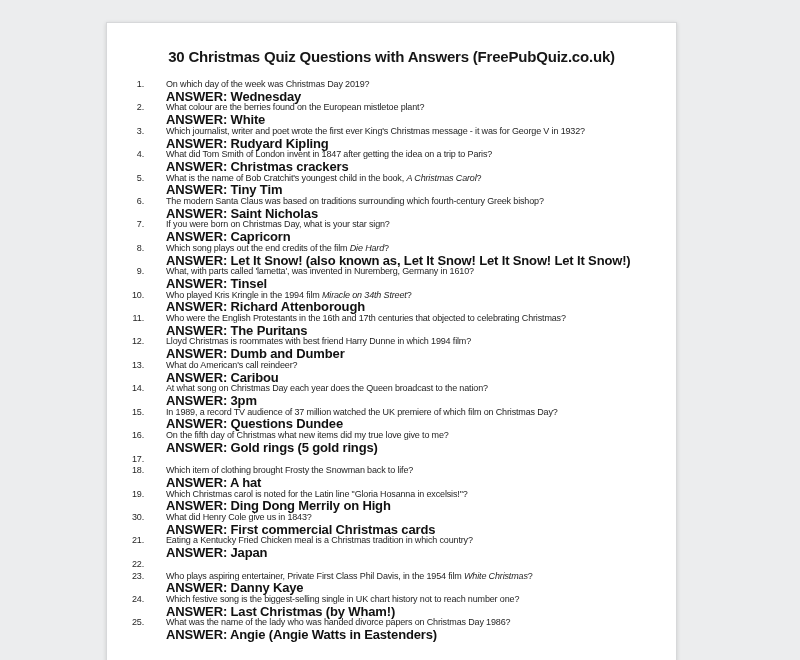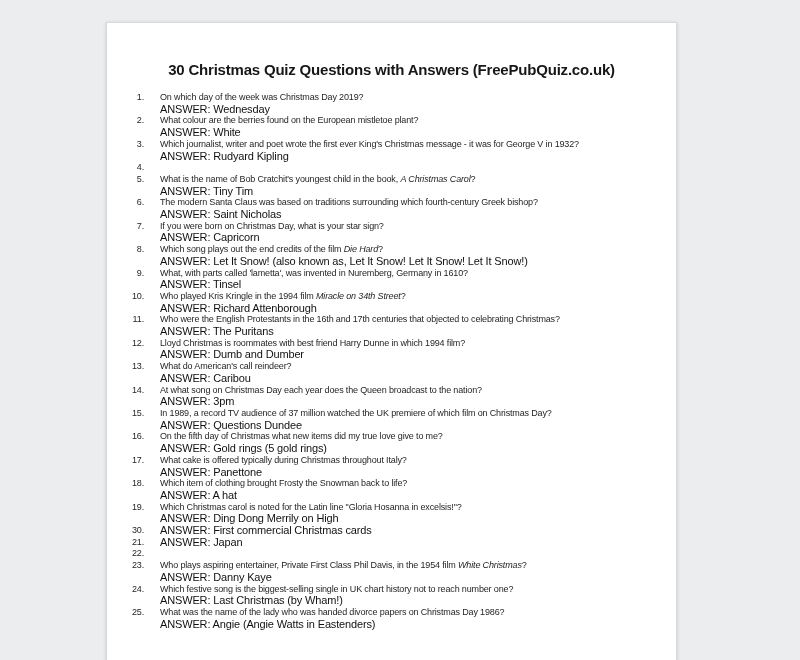--- a/index.html
+++ b/index.html
@@ -33,57 +33,56 @@
     overflow: hidden;
   }
   .doc-title {
     text-align: center;
     font-weight: bold;
     font-size: 15px;
     line-height: 18px;
     letter-spacing: -0.2px;
     color: #171717;
     white-space: nowrap;
-    margin-top: 13px;
   }
   .quiz-list {
     margin-top: 13px;
   }
   .quiz-item {
     display: flex;
     align-items: flex-start;
   }
   .num {
     flex: 0 0 37px;
     width: 37px;
     text-align: right;
     font-size: 9px;
     line-height: 11.7px;
     letter-spacing: -0.15px;
     color: #1f1f1f;
   }
   .item-body {
-    margin-left: 16px;
+    margin-left: 22px;
     min-width: 0;
   }
   .q-line {
     font-size: 9px;
     line-height: 11.7px;
     letter-spacing: -0.15px;
     color: #1f1f1f;
     white-space: nowrap;
   }
   .q-line em {
     font-style: italic;
   }
   .a-line {
-    font-size: 11px;
+    font-size: 13px;
     line-height: 11.7px;
     letter-spacing: -0.15px;
-    font-weight: normal;
+    font-weight: bold;
     color: #111111;
     white-space: nowrap;
   }
 </style>
 </head>
 <body>
 
 <div class="canvas">
   <div class="page">
     <div class="doc-title">30 Christmas Quiz Questions with Answers (FreePubQuiz.co.uk)</div>
@@ -104,20 +103,24 @@
         </div>
         <div class="quiz-item">
           <span class="num">3.</span>
           <span class="item-body">
             <div class="q-line">Which journalist, writer and poet wrote the first ever King's Christmas message - it was for George V in 1932?</div>
             <div class="a-line">ANSWER: Rudyard Kipling</div>
           </span>
         </div>
         <div class="quiz-item">
           <span class="num">4.</span>
+          <span class="item-body">
+            <div class="q-line">What did Tom Smith of London invent in 1847 after getting the idea on a trip to Paris?</div>
+            <div class="a-line">ANSWER: Christmas crackers</div>
+          </span>
         </div>
         <div class="quiz-item">
           <span class="num">5.</span>
           <span class="item-body">
             <div class="q-line">What is the name of Bob Cratchit's youngest child in the book, <em>A Christmas Carol</em>?</div>
             <div class="a-line">ANSWER: Tiny Tim</div>
           </span>
         </div>
         <div class="quiz-item">
           <span class="num">6.</span>
@@ -191,48 +194,46 @@
         </div>
         <div class="quiz-item">
           <span class="num">16.</span>
           <span class="item-body">
             <div class="q-line">On the fifth day of Christmas what new items did my true love give to me?</div>
             <div class="a-line">ANSWER: Gold rings (5 gold rings)</div>
           </span>
         </div>
         <div class="quiz-item">
           <span class="num">17.</span>
-          <span class="item-body">
-            <div class="q-line">What cake is offered typically during Christmas throughout Italy?</div>
-            <div class="a-line">ANSWER: Panettone</div>
-          </span>
         </div>
         <div class="quiz-item">
           <span class="num">18.</span>
           <span class="item-body">
             <div class="q-line">Which item of clothing brought Frosty the Snowman back to life?</div>
             <div class="a-line">ANSWER: A hat</div>
           </span>
         </div>
         <div class="quiz-item">
           <span class="num">19.</span>
           <span class="item-body">
             <div class="q-line">Which Christmas carol is noted for the Latin line "Gloria Hosanna in excelsis!"?</div>
             <div class="a-line">ANSWER: Ding Dong Merrily on High</div>
           </span>
         </div>
         <div class="quiz-item">
           <span class="num">30.</span>
           <span class="item-body">
+            <div class="q-line">What did Henry Cole give us in 1843?</div>
             <div class="a-line">ANSWER: First commercial Christmas cards</div>
           </span>
         </div>
         <div class="quiz-item">
           <span class="num">21.</span>
           <span class="item-body">
+            <div class="q-line">Eating a Kentucky Fried Chicken meal is a Christmas tradition in which country?</div>
             <div class="a-line">ANSWER: Japan</div>
           </span>
         </div>
         <div class="quiz-item">
           <span class="num">22.</span>
         </div>
         <div class="quiz-item">
           <span class="num">23.</span>
           <span class="item-body">
             <div class="q-line">Who plays aspiring entertainer, Private First Class Phil Davis, in the 1954 film <em>White Christmas</em>?</div>

